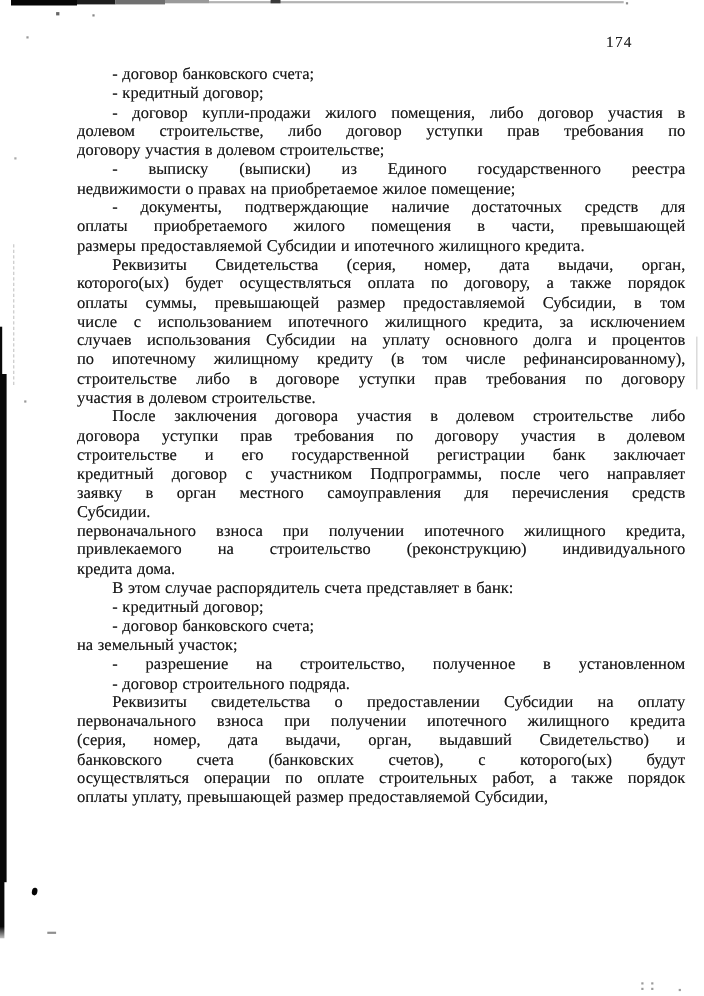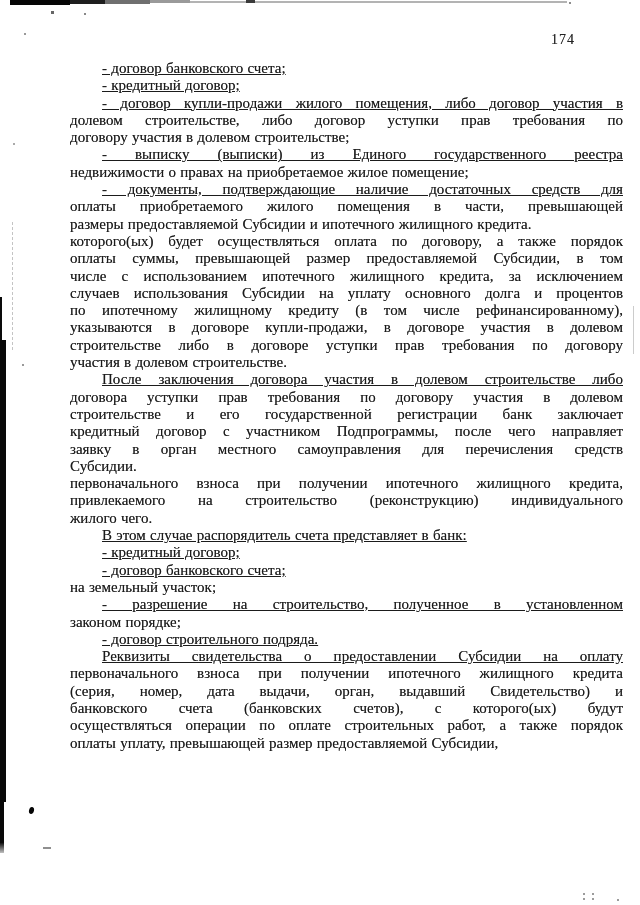--- a/index.html
+++ b/index.html
@@ -31,21 +31,20 @@
   .line {
     text-align: justify;
     text-align-last: justify;
     white-space: normal;
   }
   .line.para-end {
     text-align-last: left;
   }
   .line.para-start {
     text-indent: 32px;
-    text-decoration: underline;
   }
 
   .page-number {
     position: absolute;
     top: 32px;
     left: 551px;
     font-size: 14px;
     letter-spacing: 1px;
     color: #222;
     text-shadow: 0 0 0.5px rgba(0,0,0,0.4);
@@ -130,43 +129,42 @@
       <div class="line para-start para-end">- договор банковского счета;</div>
       <div class="line para-start para-end">- кредитный договор;</div>
       <div class="line para-start">- договор купли-продажи жилого помещения, либо договор участия в</div>
       <div class="line">долевом строительстве, либо договор уступки прав требования по</div>
       <div class="line para-end">договору участия в долевом строительстве;</div>
       <div class="line para-start">- выписку (выписки) из Единого государственного реестра</div>
       <div class="line para-end">недвижимости о правах на приобретаемое жилое помещение;</div>
       <div class="line para-start">- документы, подтверждающие наличие достаточных средств для</div>
       <div class="line">оплаты приобретаемого жилого помещения в части, превышающей</div>
       <div class="line para-end">размеры предоставляемой Субсидии и ипотечного жилищного кредита.</div>
+      <div class="line para-start">Реквизиты Свидетельства (серия, номер, дата выдачи, орган,</div>
       <div class="line">которого(ых) будет осуществляться оплата по договору, а также порядок</div>
       <div class="line">оплаты суммы, превышающей размер предоставляемой Субсидии, в том</div>
       <div class="line">числе с использованием ипотечного жилищного кредита, за исключением</div>
       <div class="line">случаев использования Субсидии на уплату основного долга и процентов</div>
       <div class="line">по ипотечному жилищному кредиту (в том числе рефинансированному),</div>
-      <div class="line">указываются в договоре купли-продажи, в договоре участия в долевом</div>
       <div class="line">строительстве либо в договоре уступки прав требования по договору</div>
       <div class="line para-end">участия в долевом строительстве.</div>
       <div class="line para-start">После заключения договора участия в долевом строительстве либо</div>
       <div class="line">договора уступки прав требования по договору участия в долевом</div>
       <div class="line">строительстве и его государственной регистрации банк заключает</div>
       <div class="line">кредитный договор с участником Подпрограммы, после чего направляет</div>
       <div class="line">заявку в орган местного самоуправления для перечисления средств</div>
       <div class="line para-end">Субсидии.</div>
       <div class="line">первоначального взноса при получении ипотечного жилищного кредита,</div>
       <div class="line">привлекаемого на строительство (реконструкцию) индивидуального</div>
-      <div class="line para-end">жилого чего.</div>
+      <div class="line para-end">кредита дома.</div>
       <div class="line para-start para-end">В этом случае распорядитель счета представляет в банк:</div>
       <div class="line para-start para-end">- кредитный договор;</div>
       <div class="line para-start para-end">- договор банковского счета;</div>
       <div class="line para-end">на земельный участок;</div>
       <div class="line para-start">- разрешение на строительство, полученное в установленном</div>
-      <div class="line para-end">законом порядке;</div>
       <div class="line para-start para-end">- договор строительного подряда.</div>
       <div class="line para-start">Реквизиты свидетельства о предоставлении Субсидии на оплату</div>
       <div class="line">первоначального взноса при получении ипотечного жилищного кредита</div>
       <div class="line">(серия, номер, дата выдачи, орган, выдавший Свидетельство) и</div>
       <div class="line">банковского счета (банковских счетов), с которого(ых) будут</div>
       <div class="line">осуществляться операции по оплате строительных работ, а также порядок</div>
       <div class="line para-end">оплаты уплату, превышающей размер предоставляемой Субсидии,</div>
     </div>
 
 </div>

